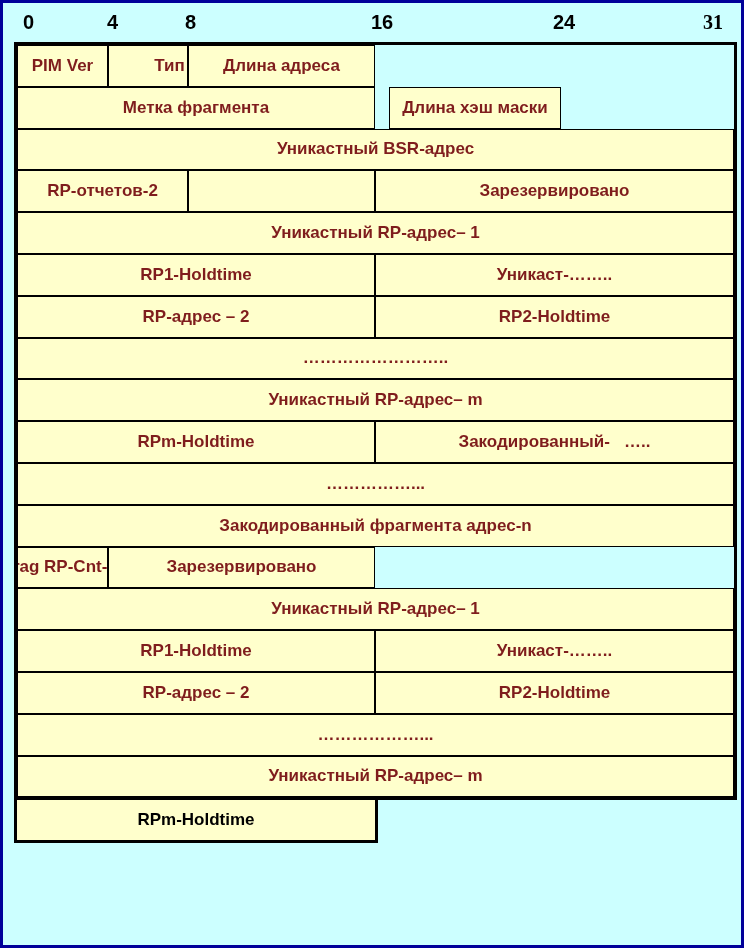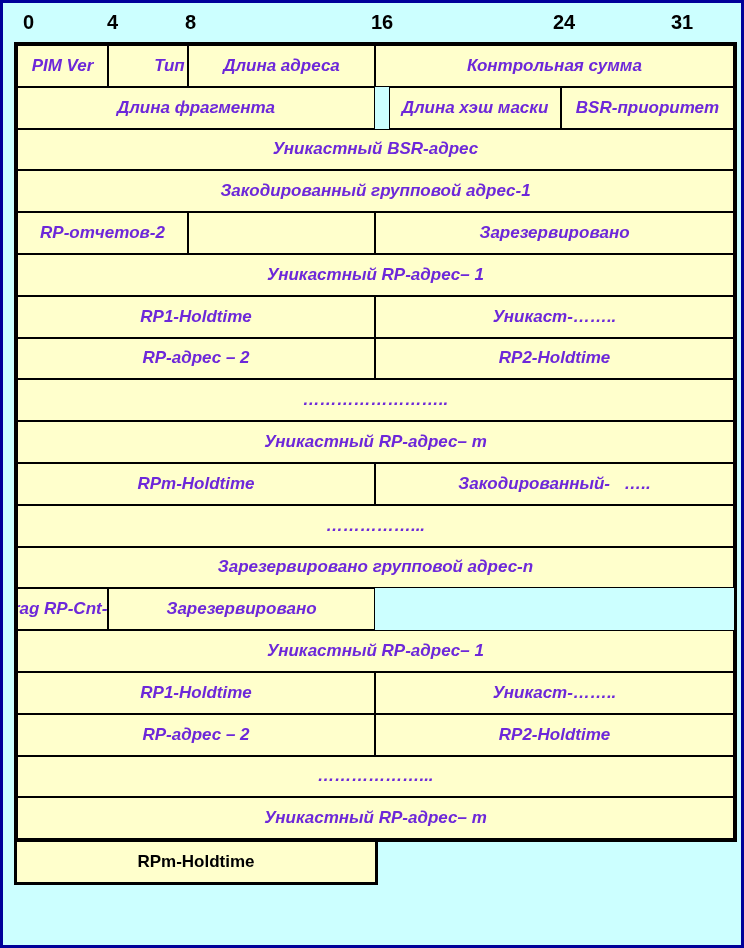--- a/index.html
+++ b/index.html
@@ -47,24 +47,23 @@
     height: 41.8px;
   }
   .cell {
     box-sizing: border-box;
     border: 1px solid #000000;
     display: flex;
     align-items: center;
     justify-content: center;
     font-size: 17px;
     font-weight: bold;
-    color: #6d28d9;
+    color: #7f1d1d;
     white-space: pre;
     overflow: hidden;
-    font-style: italic;
   }
   .span-1 { grid-column: span 1; }
   .span-2 { grid-column: span 2; }
   .span-3 { grid-column: span 3; }
   .span-5 { grid-column: span 5; text-align: right; }
   .footer-cell {
     box-sizing: border-box;
     width: 364px;
     height: 46px;
     margin-top: -3px;
@@ -81,40 +80,35 @@
 </head>
 <body>
 
 <div class="page" style="background: rgb(204, 255, 255); border-color: rgb(0, 0, 153);">
   <div class="ruler">
       <span class="ruler-num" style="left: 20px;">0</span>
       <span class="ruler-num" style="left: 104px;">4</span>
       <span class="ruler-num" style="left: 182px;">8</span>
       <span class="ruler-num" style="left: 368px;">16</span>
       <span class="ruler-num" style="left: 550px;">24</span>
-      <span class="ruler-num" style="left: 668px;">31</span>
+      <span class="ruler-num" style="left: 700px; font-family: Liberation Serif, serif;">31</span>
     </div>
   <div class="content">
     <div class="pim-table">
         <div class="row">
           <div class="cell span-1" style="background: rgb(255, 255, 204); border-color: rgb(0, 0, 0);">PIM Ver</div>
           <div class="cell span-1" style="background: rgb(255, 255, 204); border-color: rgb(0, 0, 0); padding-left: 43px;">Тип</div>
           <div class="cell span-1" style="background: rgb(255, 255, 204); border-color: rgb(0, 0, 0);">Длина адреса</div>
-          <div class="cell span-2" style="background: rgb(255, 255, 204); border-color: rgb(0, 0, 0);">Контрольная сумма</div>
         </div>
         <div class="row">
-          <div class="cell span-3" style="background: rgb(255, 255, 204); border-color: rgb(0, 0, 0);">Длина фрагмента</div>
+          <div class="cell span-3" style="background: rgb(255, 255, 204); border-color: rgb(0, 0, 0);">Метка фрагмента</div>
           <div class="cell span-1" style="background: rgb(255, 255, 204); border-color: rgb(0, 0, 0); margin-left: 14px;">Длина хэш маски</div>
-          <div class="cell span-1" style="background: rgb(255, 255, 204); border-color: rgb(0, 0, 0);">BSR-приоритет</div>
         </div>
         <div class="row">
           <div class="cell span-5" style="background: rgb(255, 255, 204); border-color: rgb(0, 0, 0);">Уникастный BSR-адрес</div>
-        </div>
-        <div class="row">
-          <div class="cell span-5" style="background: rgb(255, 255, 204); border-color: rgb(0, 0, 0);">Закодированный групповой адрес-1</div>
         </div>
         <div class="row">
           <div class="cell span-2" style="background: rgb(255, 255, 204); border-color: rgb(0, 0, 0);">RP-отчетов-2</div>
           <div class="cell span-1" style="background: rgb(255, 255, 204); border-color: rgb(0, 0, 0);"></div>
           <div class="cell span-2" style="background: rgb(255, 255, 204); border-color: rgb(0, 0, 0);">Зарезервировано</div>
         </div>
         <div class="row">
           <div class="cell span-5" style="background: rgb(255, 255, 204); border-color: rgb(0, 0, 0);">Уникастный RP-адрес– 1</div>
         </div>
         <div class="row">
@@ -132,21 +126,21 @@
           <div class="cell span-5" style="background: rgb(255, 255, 204); border-color: rgb(0, 0, 0);">Уникастный RP-адрес– m</div>
         </div>
         <div class="row">
           <div class="cell span-3" style="background: rgb(255, 255, 204); border-color: rgb(0, 0, 0);">RPm-Holdtime</div>
           <div class="cell span-2" style="background: rgb(255, 255, 204); border-color: rgb(0, 0, 0);">Закодированный-   …..</div>
         </div>
         <div class="row">
           <div class="cell span-5" style="background: rgb(255, 255, 204); border-color: rgb(0, 0, 0);">……………...</div>
         </div>
         <div class="row">
-          <div class="cell span-5" style="background: rgb(255, 255, 204); border-color: rgb(0, 0, 0);">Зарезервировано групповой адрес-n</div>
+          <div class="cell span-5" style="background: rgb(255, 255, 204); border-color: rgb(0, 0, 0);">Закодированный фрагмента адрес-n</div>
         </div>
         <div class="row">
           <div class="cell span-1" style="background: rgb(255, 255, 204); border-color: rgb(0, 0, 0); text-align: right;">Frag RP-Cnt-m</div>
           <div class="cell span-2" style="background: rgb(255, 255, 204); border-color: rgb(0, 0, 0);">Зарезервировано</div>
         </div>
         <div class="row">
           <div class="cell span-5" style="background: rgb(255, 255, 204); border-color: rgb(0, 0, 0);">Уникастный RP-адрес– 1</div>
         </div>
         <div class="row">
           <div class="cell span-3" style="background: rgb(255, 255, 204); border-color: rgb(0, 0, 0);">RP1-Holdtime</div>

